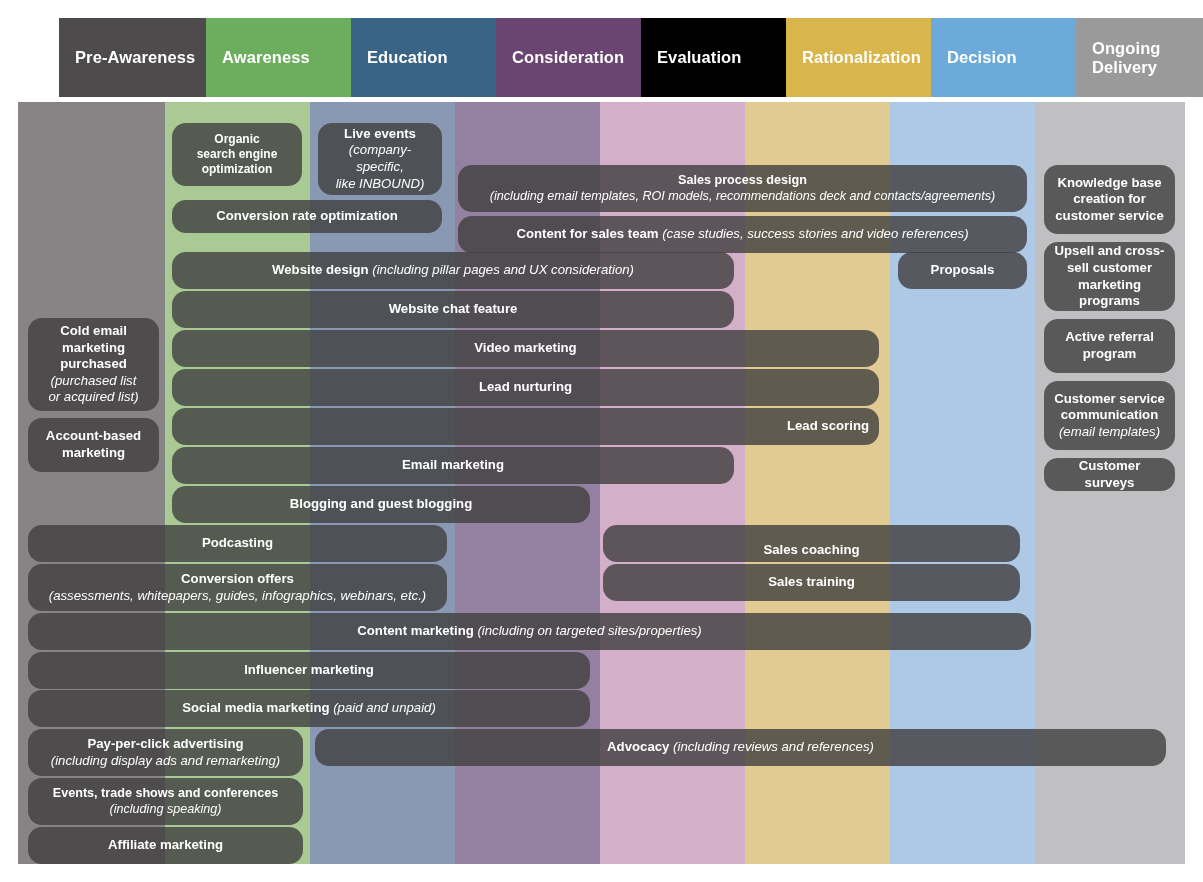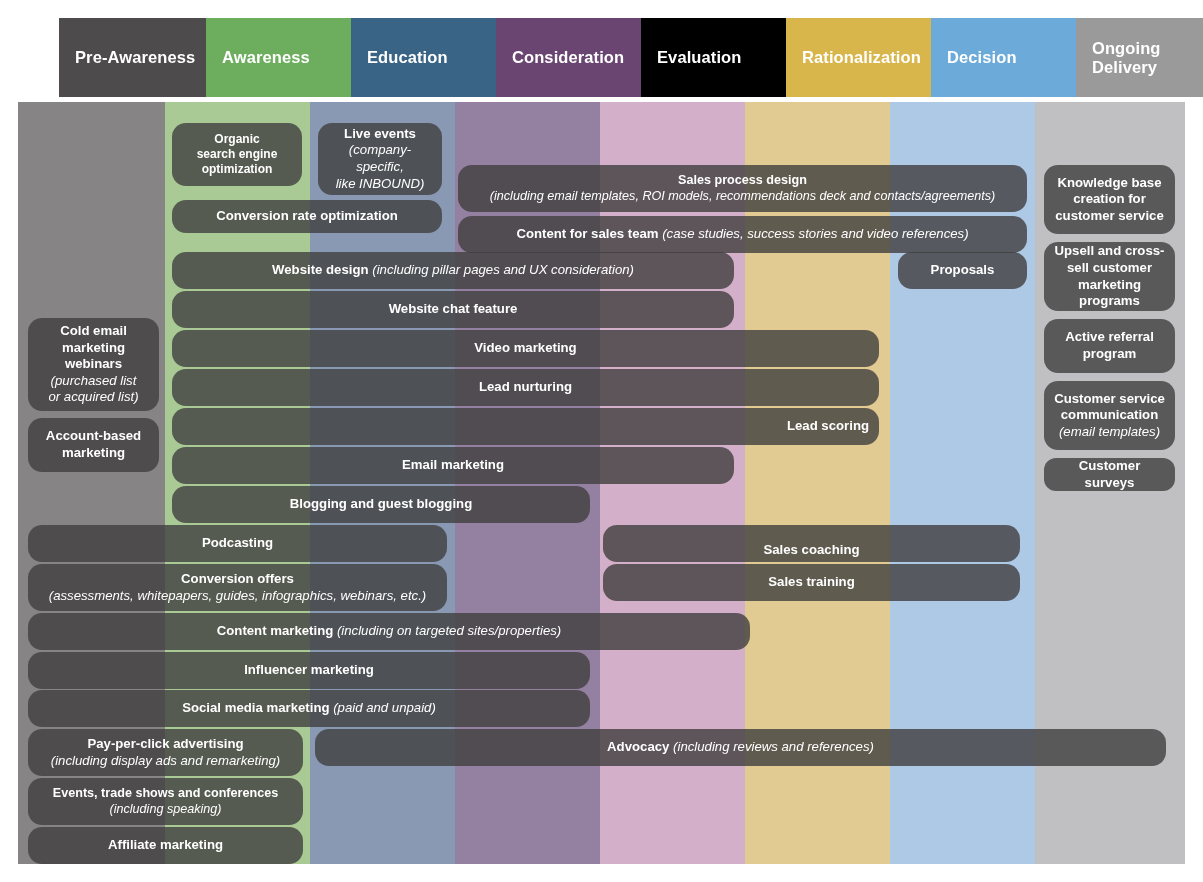--- a/index.html
+++ b/index.html
@@ -189,21 +189,21 @@
       <div class="pill" style="left: 154px; top: 306px; width: 707px; height: 37px; font-size: 13.2px; justify-content: flex-end;">
         <div>
           <span class="txt">Lead scoring</span>
         </div>
       </div>
       <div class="pill" style="left: 154px; top: 345px; width: 562px; height: 37px; font-size: 13.2px;">
         <div>
           <span class="txt">Email marketing</span>
         </div>
       </div>
-      <div class="pill" style="left: 1026px; top: 356px; width: 131px; height: 33px; font-size: 13.2px; border-radius: 12px;">
+      <div class="pill" style="left: 1026px; top: 356px; width: 131px; height: 33px; font-size: 13.2px;">
         <div>
           <span class="txt">Customer surveys</span>
         </div>
       </div>
       <div class="pill" style="left: 154px; top: 384px; width: 418px; height: 37px; font-size: 13.2px;">
         <div>
           <span class="txt">Blogging and guest blogging</span>
         </div>
       </div>
       <div class="pill" style="left: 10px; top: 423px; width: 419px; height: 37px; font-size: 13.2px;">
@@ -220,21 +220,21 @@
         <div>
           <span class="txt">Conversion offers</span>
           <em class="txt" style="white-space: pre-line;">(assessments, whitepapers, guides, infographics, webinars, etc.)</em>
         </div>
       </div>
       <div class="pill" style="left: 585px; top: 462px; width: 417px; height: 37px; font-size: 13.2px;">
         <div>
           <span class="txt">Sales training</span>
         </div>
       </div>
-      <div class="pill" style="left: 10px; top: 511px; width: 722px; height: 37px; font-size: 13.2px;">
+      <div class="pill" style="left: 10px; top: 511px; width: 1003px; height: 37px; font-size: 13.2px;">
         <div><span>Content marketing</span> <em>(including on targeted sites/properties)</em></div>
       </div>
       <div class="pill" style="left: 10px; top: 550px; width: 562px; height: 37px; font-size: 13.2px;">
         <div>
           <span class="txt">Influencer marketing</span>
         </div>
       </div>
       <div class="pill" style="left: 10px; top: 588px; width: 562px; height: 37px; font-size: 13.2px;">
         <div><span>Social media marketing</span> <em>(paid and unpaid)</em></div>
       </div>
@@ -255,21 +255,21 @@
       </div>
       <div class="pill" style="left: 10px; top: 725px; width: 275px; height: 37px; font-size: 13.2px;">
         <div>
           <span class="txt">Affiliate marketing</span>
         </div>
       </div>
       <div class="pill" style="left: 10px; top: 216px; width: 131px; height: 93px; font-size: 13.2px;">
         <div>
           <span class="txt">Cold email</span>
           <span class="txt">marketing</span>
-          <span class="txt">webinars</span>
+          <span class="txt">purchased</span>
           <em class="txt" style="white-space: pre-line;">(purchased list
 or acquired list)</em>
         </div>
       </div>
       <div class="pill" style="left: 10px; top: 316px; width: 131px; height: 54px; font-size: 13.2px;">
         <div>
           <span class="txt">Account-based</span>
           <span class="txt">marketing</span>
         </div>
       </div>

